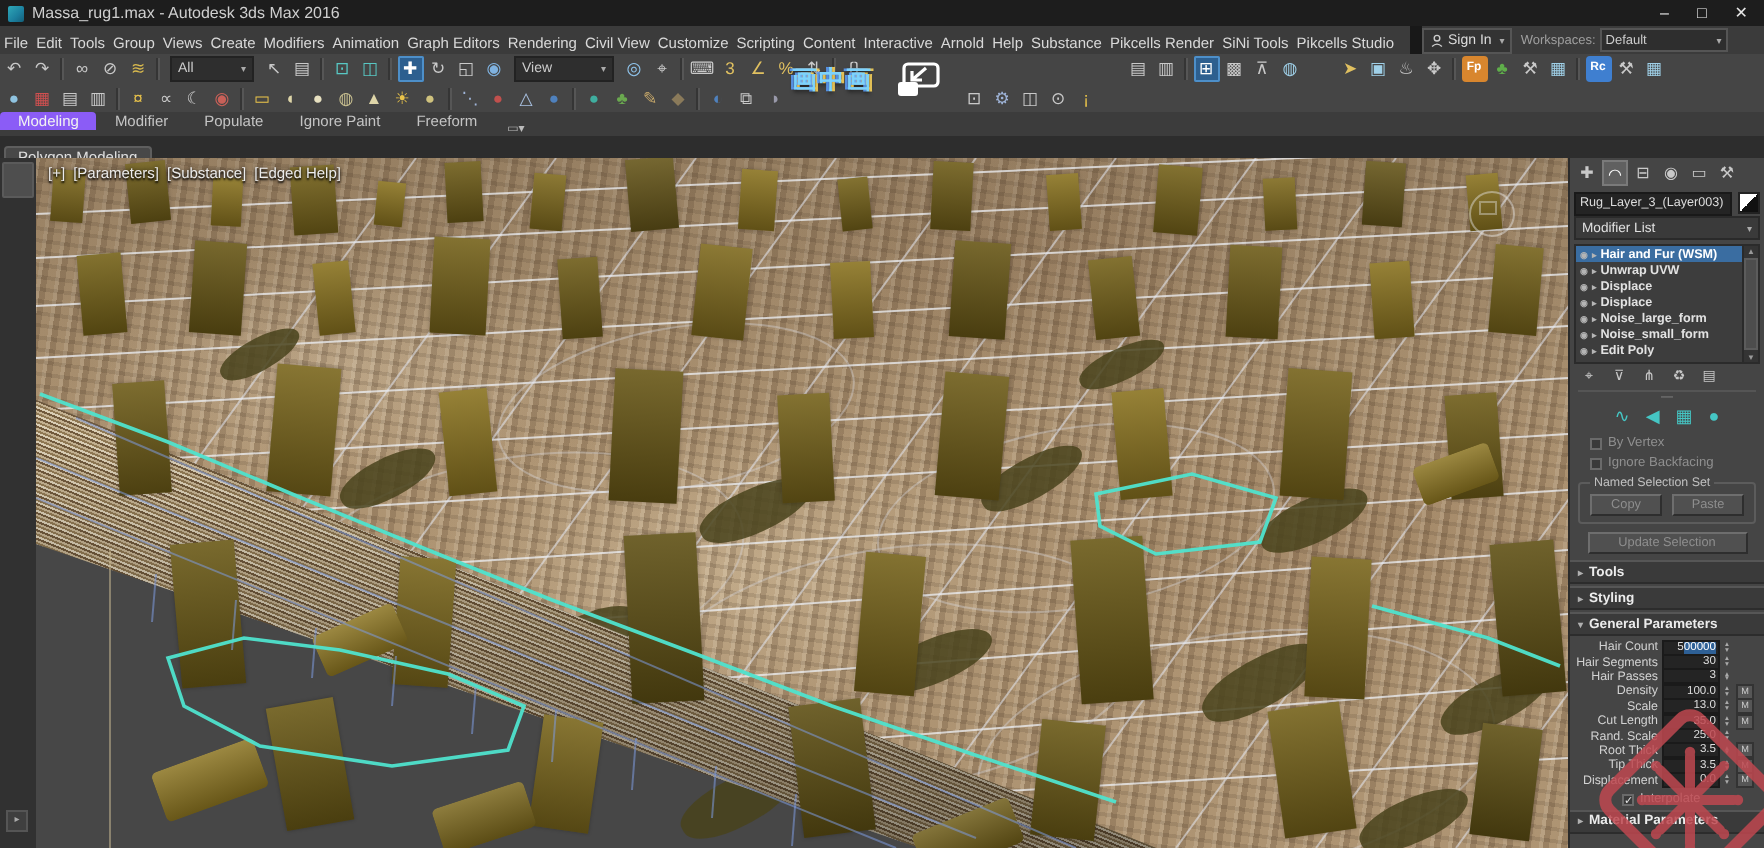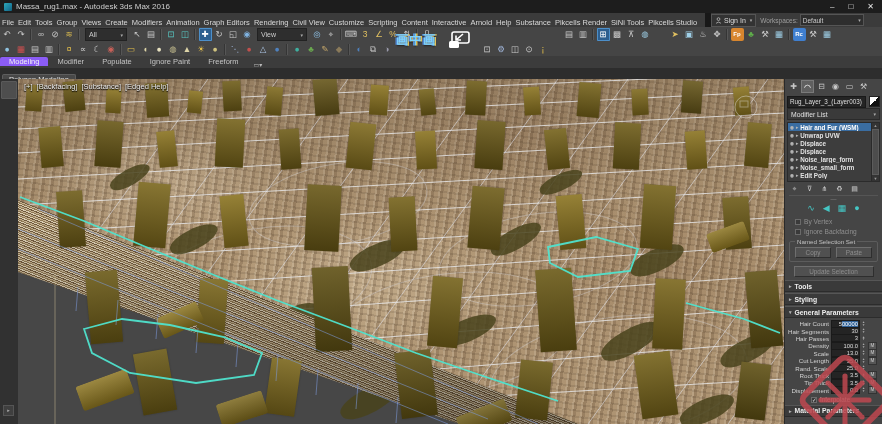--- a/index.html
+++ b/index.html
@@ -418,21 +418,21 @@
         <path d="M 380 318 L 378 344" fill="none" stroke="rgba(125,155,222,0.55)" stroke-width="1"></path>
         <path d="M 37 196 L 37 345" fill="none" stroke="rgba(205,190,150,0.5)" stroke-width="1"></path>
         <path d="M 2 118 L 66 142 L 128 168 L 196 196 L 258 221 L 330 248 L 398 274 L 468 298 L 540 322" fill="none" stroke="#4fe3cd" stroke-width="1.8" opacity="0.95"></path>
         <path d="M 66 250 L 104 240 L 152 246 L 206 258 L 244 274 L 236 296 L 178 304 L 112 294 L 74 274 Z" fill="none" stroke="#4fe3cd" stroke-width="1.8" opacity="0.95"></path>
         <path d="M 530 168 L 578 158 L 620 170 L 612 192 L 560 198 L 532 184 Z" fill="none" stroke="#4fe3cd" stroke-width="1.8" opacity="0.95"></path>
         <path d="M 668 224 L 726 240 L 762 254" fill="none" stroke="#4fe3cd" stroke-width="1.8" opacity="0.95"></path>
       </svg>
     <div class="vplabels">
 
     <span class="vplabel">[+]</span>
-        <span class="vplabel">[Backfacing]</span>
+        <span class="vplabel">[Parameters]</span>
         <span class="vplabel">[Substance]</span>
         <span class="vplabel">[Edged Help]</span>
       </div>
   </div>
 
   <div class="cmdpanel">
     <div class="cp-tabs">
       <span class="cp-tab">✚</span>
       <span class="cp-tab active">◠</span>
       <span class="cp-tab">⊟</span>

